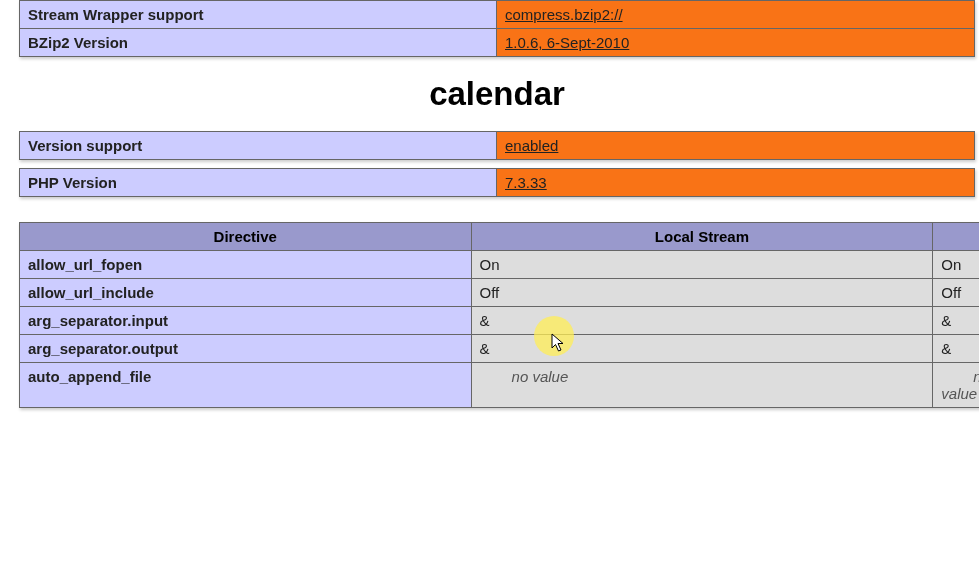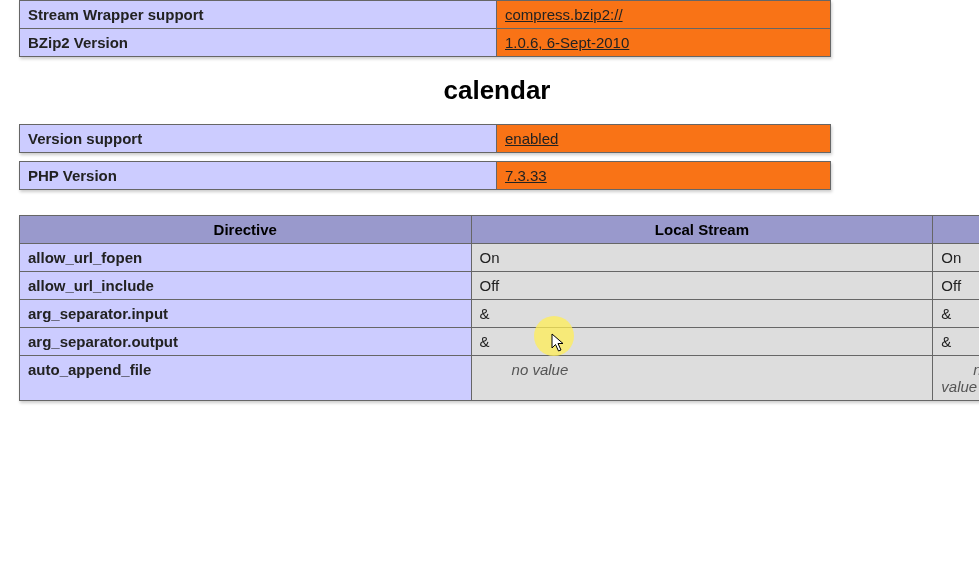--- a/index.html
+++ b/index.html
@@ -9,21 +9,21 @@
     background: #fff;
     color: #222;
     font-size: 15px;
   }
   .container {
     padding-left: 19px;
     padding-top: 0;
   }
   table {
     border-collapse: collapse;
-    width: 812px;
+    width: 956px;
     box-shadow: 1px 2px 3px #ccc;
     margin-bottom: 8px;
   }
   td, th {
     border: 1px solid #666;
     padding: 5px 8px;
     vertical-align: baseline;
     text-align: left;
   }
   td.e {
@@ -35,21 +35,21 @@
     background-color: #f97316;
     text-decoration: underline;
   }
   th.h {
     background-color: #9999cc;
     font-weight: bold;
     text-align: center;
     color: #000;
   }
   h2 {
-    font-size: 26px;
+    font-size: 33px;
     font-weight: bold;
     text-align: center;
     margin: 18px 0 18px 0;
     color: #000;
     width: 956px;
   }
   .novalue {
     font-style: italic;
     color: #555;
     margin-left: 32px;

